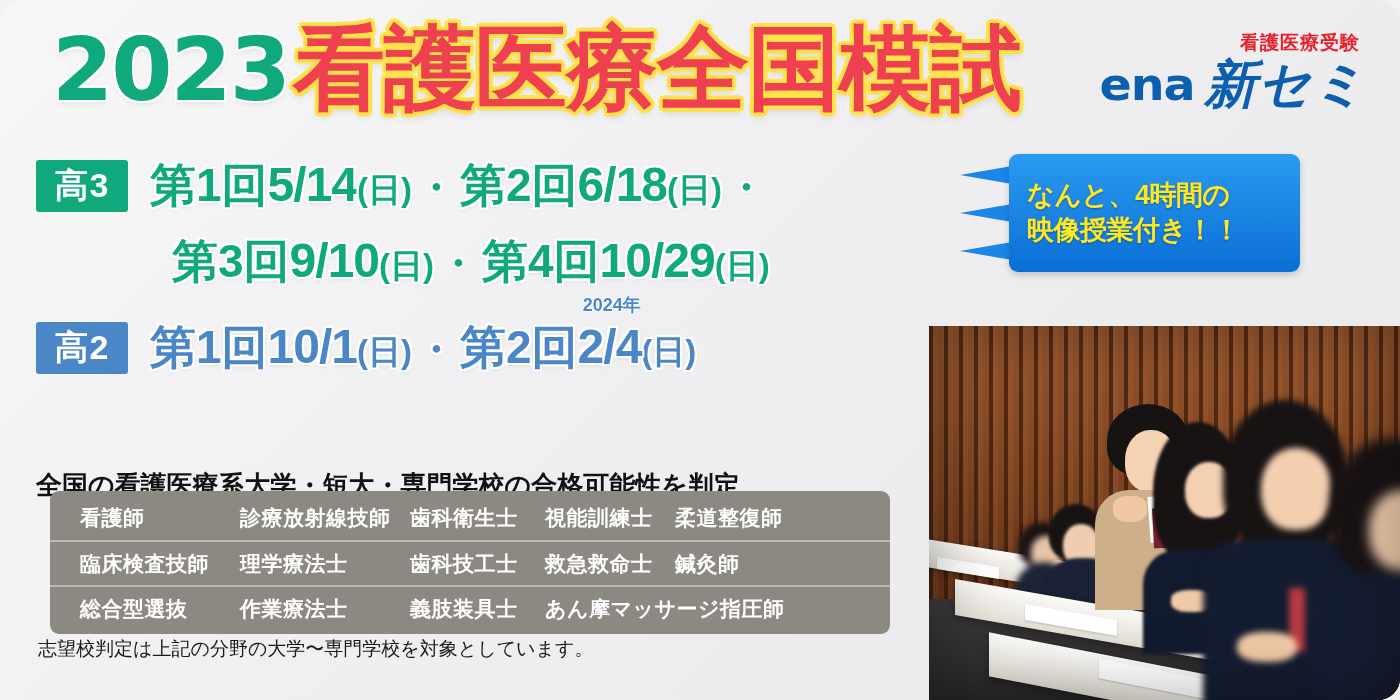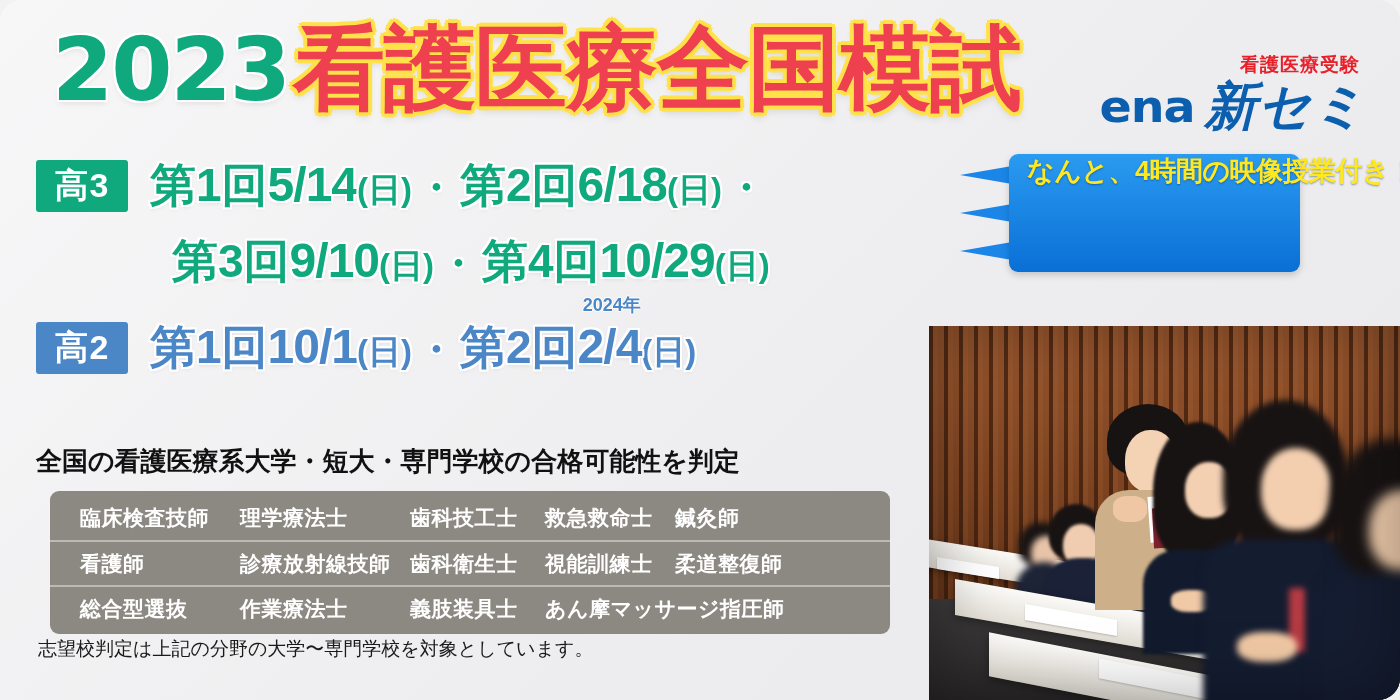--- a/index.html
+++ b/index.html
@@ -30,21 +30,21 @@
     font-size:92px;font-weight:bold;line-height:.92;color:#ef4050;
     letter-spacing:-1px;margin-left:4px;
     text-shadow:
        3px 0 0 #ffe24a,-3px 0 0 #ffe24a,0 3px 0 #ffe24a,0 -3px 0 #ffe24a,
        3px 3px 0 #ffe24a,-3px 3px 0 #ffe24a,3px -3px 0 #ffe24a,-3px -3px 0 #ffe24a,
        4px 0 0 #ffe24a,-4px 0 0 #ffe24a,0 4px 0 #ffe24a,0 -4px 0 #ffe24a,
        0 5px 8px rgba(0,0,0,.13);
   }
 
   
-  .logo{position:absolute;right:34px;top:30px;text-align:right;margin-top:22px;}
+  .logo{position:absolute;right:34px;top:30px;text-align:right;}
   .logo-sub{
     font-size:19px;font-weight:bold;color:#e8202a;letter-spacing:1px;
     margin:0 6px 2px 0;
   }
   .logo-main{display:flex;align-items:center;justify-content:flex-end;gap:14px;}
   .logo-ena{
     font-size:44px;font-weight:bold;color:#0b5fae;letter-spacing:-1px;
     font-family:"DejaVu Sans","Liberation Sans",sans-serif;
     transform:scaleX(1.08);
   }
@@ -79,21 +79,21 @@
     position:absolute;left:50%;transform:translateX(-46%);top:-26px;
     font-size:18px;font-weight:bold;white-space:nowrap;color:#4b86c6;
     text-shadow:1px 0 0 #fff,-1px 0 0 #fff,0 1px 0 #fff,0 -1px 0 #fff;
   }
 
   
   .callout{
     position:absolute;left:1009px;top:154px;width:291px;height:118px;
     background:linear-gradient(180deg,#2a9bf0 0%,#0a6fd6 100%);
     border-radius:9px;box-shadow:0 3px 7px rgba(0,0,0,.18);
-    display:flex;flex-direction:row;
+    display:flex;flex-direction:column;justify-content:center;
     padding-left:18px;box-sizing:border-box;
   }
   .callout span{
     font-size:27px;font-weight:bold;color:#ffe81f;line-height:1.30;
     letter-spacing:-.5px;white-space:nowrap;
     text-shadow:0 1px 2px rgba(0,40,90,.45);
   }
   .arrows{position:absolute;left:960px;top:160px;width:55px;height:108px;}
   .arw{position:absolute;left:0;width:52px;height:19px;}
   .arw i{
@@ -110,21 +110,21 @@
   .arw:nth-child(2){top:44px;}
   .arw:nth-child(3){top:82px;}
 
   
   .promo1{
     position:absolute;left:36px;top:394px;
     font-size:29px;font-weight:bold;color:#4b7db5;white-space:nowrap;
   }
   .promo1 .p-sm{font-size:21px;font-weight:bold;}
   .promo2{
-    position:absolute;left:36px;top:444px;
+    position:absolute;left:36px;top:468px;
     font-size:26px;font-weight:bold;color:#111;white-space:nowrap;
   }
 
   
   .jobs{
     position:absolute;left:50px;top:491px;width:840px;
     background:#8c8882;border-radius:9px;padding:4px 0;box-sizing:border-box;
   }
   .jrow{display:flex;align-items:center;height:45px;padding:0 0 0 30px;box-sizing:border-box;}
   .jrow + .jrow{border-top:2px solid #bdbab5;}
@@ -239,32 +239,32 @@
 
   <div class="callout">
     <span>なんと、4時間の</span>
     <span>映像授業付き！！</span>
   </div>
 
   <div class="promo2">全国の看護医療系大学・短大・専門学校の合格可能性を判定</div>
 
   <div class="jobs">
     <div class="jrow">
+      <span class="jcell">看護師</span>
+      <span class="jcell">診療放射線技師</span>
+      <span class="jcell">歯科衛生士</span>
+      <span class="jcell">視能訓練士</span>
+      <span class="jcell">柔道整復師</span>
+    </div>
+    <div class="jrow">
       <span class="jcell">臨床検査技師</span>
       <span class="jcell">理学療法士</span>
       <span class="jcell">歯科技工士</span>
       <span class="jcell">救急救命士</span>
       <span class="jcell">鍼灸師</span>
-    </div>
-    <div class="jrow">
-      <span class="jcell">看護師</span>
-      <span class="jcell">診療放射線技師</span>
-      <span class="jcell">歯科衛生士</span>
-      <span class="jcell">視能訓練士</span>
-      <span class="jcell">柔道整復師</span>
     </div>
     <div class="jrow">
       <span class="jcell">総合型選抜</span>
       <span class="jcell">作業療法士</span>
       <span class="jcell">義肢装具士</span>
       <span class="jcell">あん摩マッサージ指圧師</span>
     </div>
   </div>
 
   <div class="note">志望校判定は上記の分野の大学〜専門学校を対象としています。</div>

